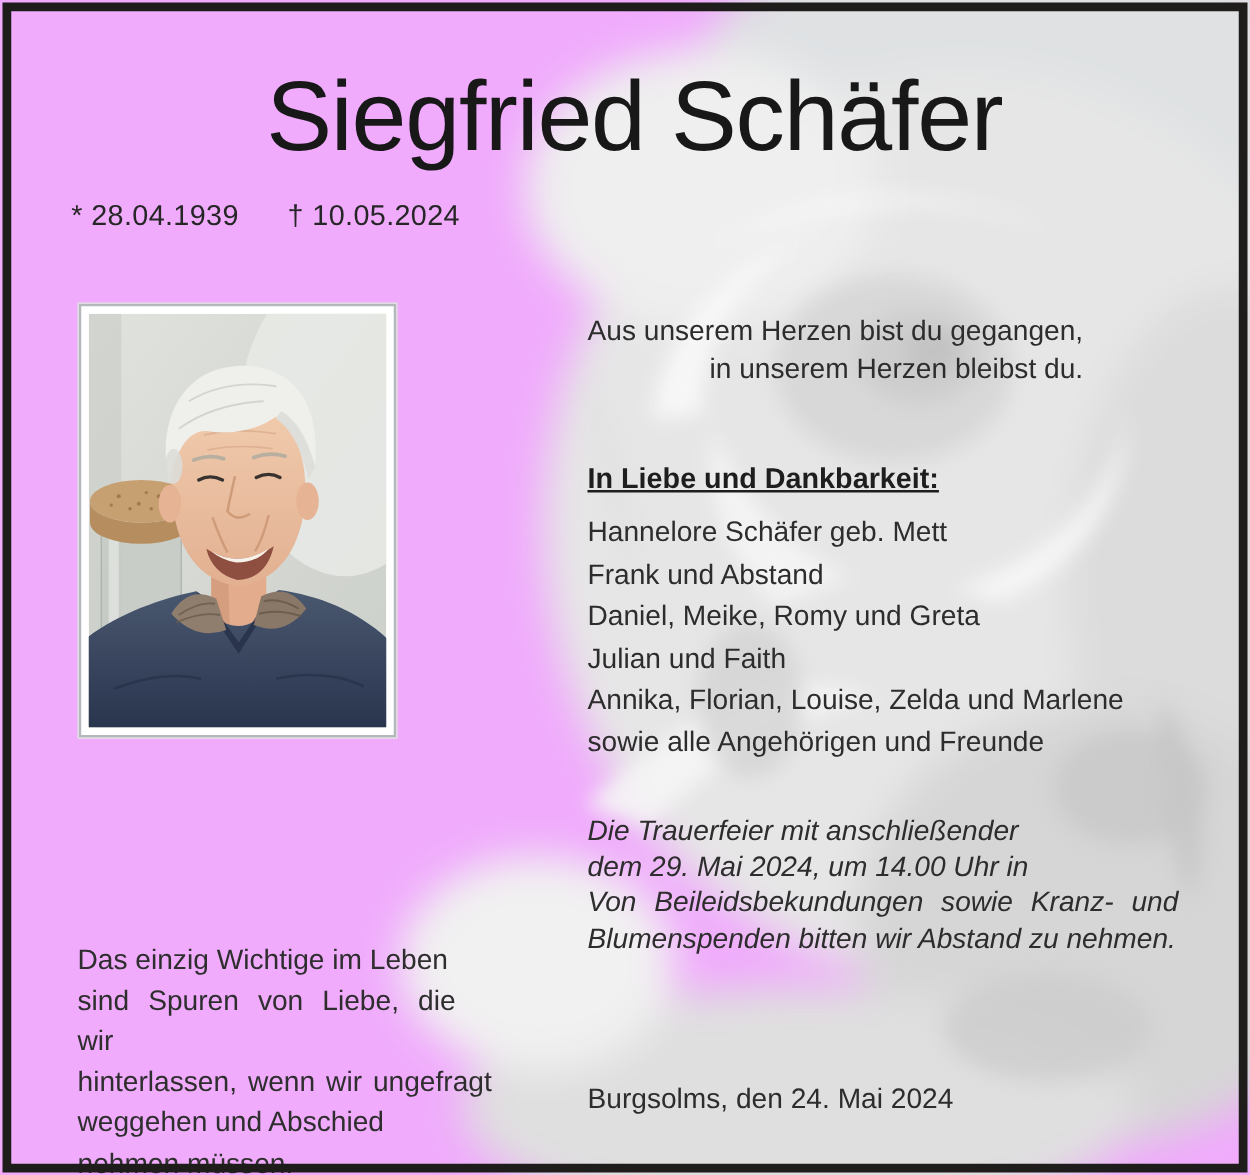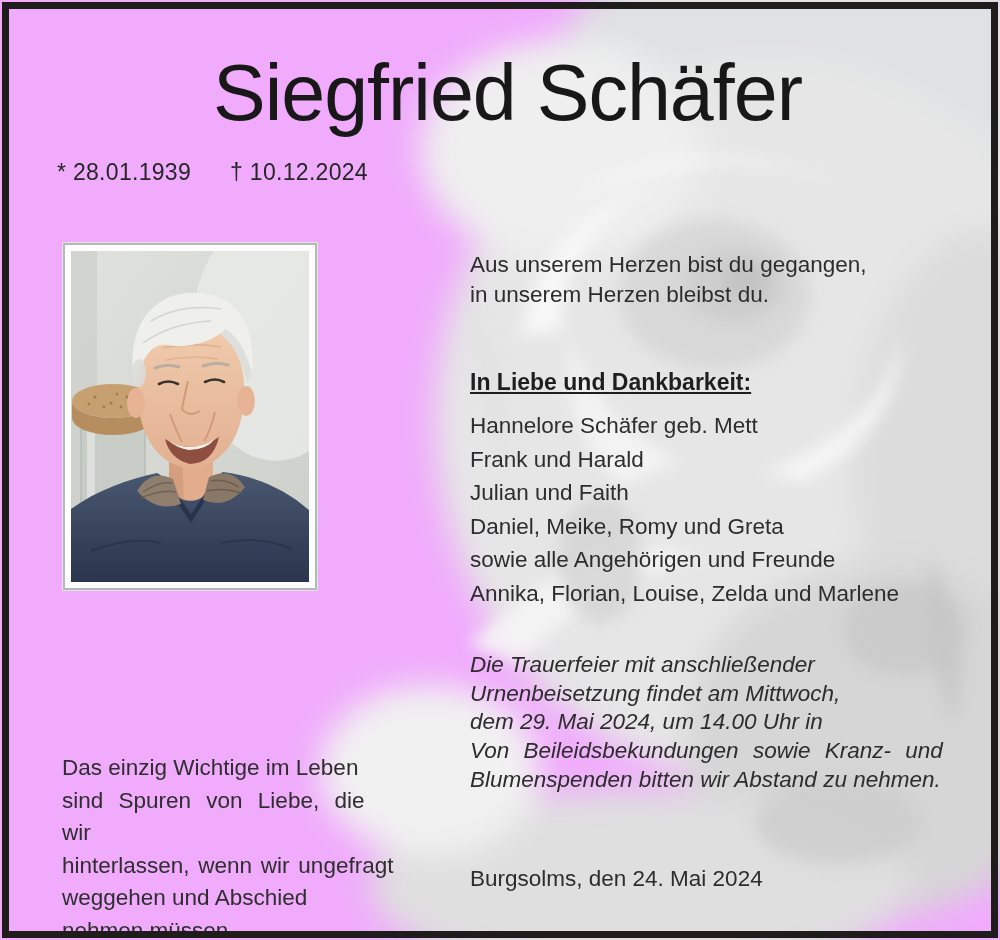--- a/index.html
+++ b/index.html
@@ -20,21 +20,21 @@
   .dates{position:absolute;left:57px;top:159px;font-size:23px;color:#262626;letter-spacing:.3px;}
   .dates .death{margin-left:39px;}
 
   .photo-frame{
     position:absolute;left:63px;top:243px;width:254px;height:347px;
     background:#ffffff;border:2px solid #b4b7bb;box-sizing:border-box;padding:6px;
     box-shadow:0 0 0 1px #e3e3e3;
   }
   .photo-frame svg{display:block;width:100%;height:100%;}
 
-  .intro{position:absolute;left:470px;top:250px;font-size:22.5px;line-height:30px;color:#2d2d2d;}
+  .intro{position:absolute;left:470px;top:250px;font-size:22.5px;line-height:30px;color:#2d2d2d;text-align:right;}
   .tribute-heading{position:absolute;left:470px;top:369px;font-size:23px;font-weight:bold;color:#1e1e1e;text-decoration:underline;}
   .mourners{position:absolute;left:470px;top:409px;font-size:22.5px;line-height:33.5px;color:#2d2d2d;}
   .funeral{position:absolute;left:470px;top:651px;width:478px;font-size:22.5px;line-height:28.7px;color:#2d2d2d;font-style:italic;}
   .signoff{position:absolute;left:470px;top:866px;font-size:22.5px;color:#2d2d2d;text-align:center;}
   .quote{position:absolute;left:62px;top:752px;width:340px;font-size:22.5px;line-height:32.6px;color:#2e2e2e;}
 
   .ws-8{word-spacing:8px;}
   .ws-9{word-spacing:9px;}
   .ws-2{word-spacing:2.5px;}
 </style>
@@ -78,21 +78,21 @@
         <path d="M470,300 Q520,380 505,470 Q468,390 470,300 Z" fill="#e2e2e2" opacity="0.9"></path>
       </g>
     </svg>
   </div>
 
   <div class="content">
 
     <div class="deceased-name">Siegfried Schäfer</div>
 
     <div class="dates">
-      <span>* 28.01.1939</span><span class="death">† 10.12.2024</span>
+      <span>* 28.04.1939</span><span class="death">† 10.05.2024</span>
     </div>
 
     <div class="photo-frame">
       <svg viewBox="0 0 238 331" preserveAspectRatio="none" xmlns="http://www.w3.org/2000/svg">
         <defs>
           <linearGradient id="wallg" x1="0" y1="0" x2="1" y2="1">
             <stop offset="0" stop-color="#e0e2dd"></stop>
               <stop offset="1" stop-color="#cbcfc9"></stop>
           </linearGradient>
           <linearGradient id="swg" x1="0" y1="0" x2="0" y2="1">
@@ -158,30 +158,29 @@
 
     <div class="intro">
       <div>Aus unserem Herzen bist du gegangen,</div>
       <div>in unserem Herzen bleibst du.</div>
     </div>
 
     <div class="tribute-heading">In Liebe und Dankbarkeit:</div>
 
     <div class="mourners">
       <div>Hannelore Schäfer geb. Mett</div>
-      <div>Frank und Harald</div>
+      <div>Frank und Abstand</div>
+      <div>Daniel, Meike, Romy und Greta</div>
       <div>Julian und Faith</div>
-      <div>Daniel, Meike, Romy und Greta</div>
+      <div>Annika, Florian, Louise, Zelda und Marlene</div>
       <div>sowie alle Angehörigen und Freunde</div>
-      <div>Annika, Florian, Louise, Zelda und Marlene</div>
     </div>
 
     <div class="funeral">
       <div>Die Trauerfeier mit anschließender</div>
-      <div>Urnenbeisetzung findet am Mittwoch,</div>
       <div>dem 29. Mai 2024, um 14.00 Uhr in</div>
       <div class="ws-8">Von Beileidsbekundungen sowie Kranz- und</div>
       <div>Blumenspenden bitten wir Abstand zu nehmen.</div>
     </div>
 
     <div class="quote">
       <div>Das einzig Wichtige im Leben</div>
       <div class="ws-9">sind Spuren von Liebe, die wir</div>
       <div class="ws-2">hinterlassen, wenn wir ungefragt</div>
       <div>weggehen und Abschied</div>

